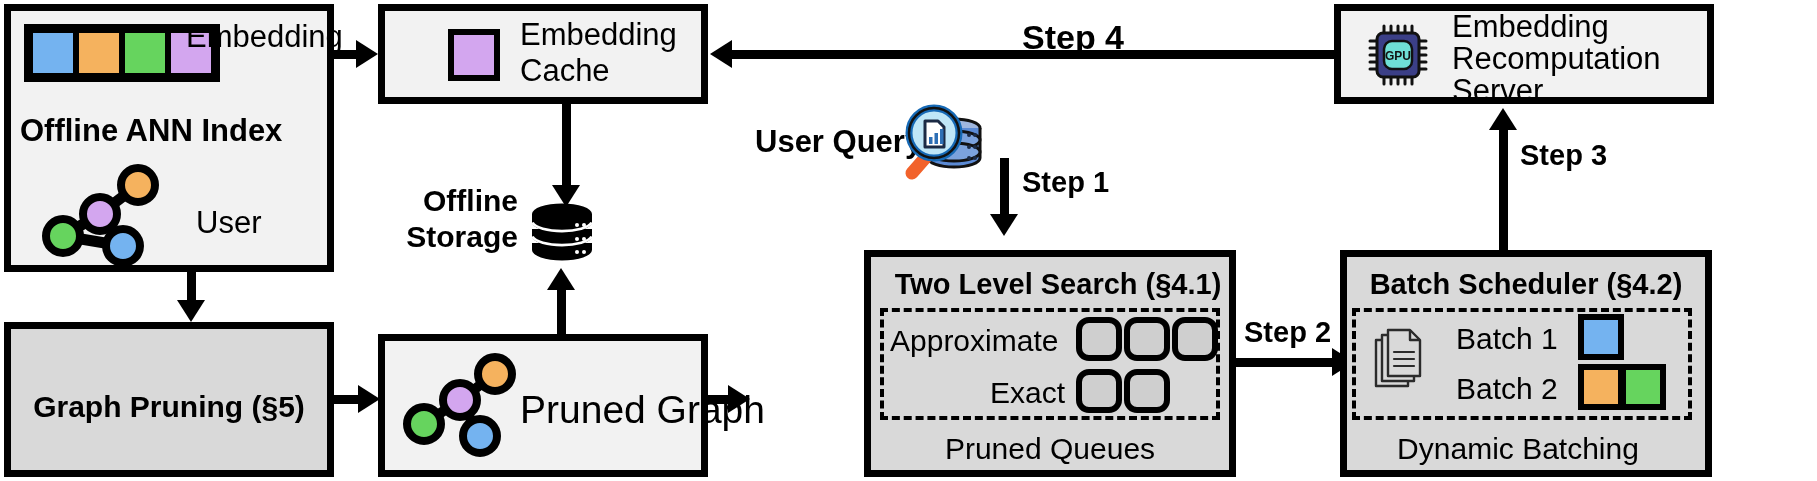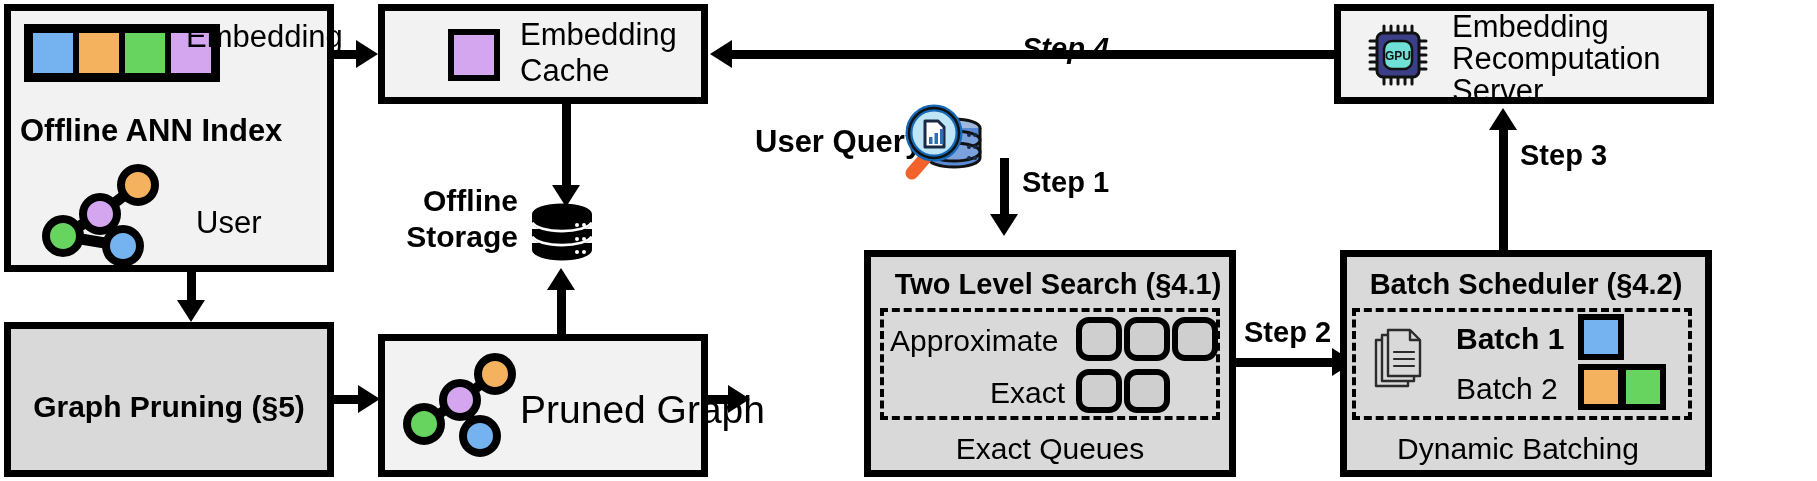--- a/index.html
+++ b/index.html
@@ -215,21 +215,21 @@
 
   <div class="lbl" style="left:890px; top:324px; font-size:30px;">Approximate</div>
   <div class="slot" style="left:1076px; top:317px; width:46px; height:44px;"></div>
   <div class="slot" style="left:1124px; top:317px; width:46px; height:44px;"></div>
   <div class="slot" style="left:1172px; top:317px; width:46px; height:44px;"></div>
 
   <div class="lbl" style="left:990px; top:376px; font-size:30px;">Exact</div>
   <div class="slot" style="left:1076px; top:369px; width:46px; height:44px;"></div>
   <div class="slot" style="left:1124px; top:369px; width:46px; height:44px;"></div>
 
-  <div class="lbl" style="left:864px; top:432px; width:372px; text-align:center; font-size:30px;">Exact Queues</div>
+  <div class="lbl" style="left:864px; top:432px; width:372px; text-align:center; font-size:30px;">Pruned Queues</div>
 
   <div class="hline" style="left:1236px; top:358px; width:110px; height:9px;"></div>
   <div class="arrowhead ah-right" style="left:1332px; top:348px;"></div>
   <div class="lbl bold" style="left:1244px; top:316px; font-size:29px;">Step 2</div>
 
   <div class="box gray" style="left:1340px; top:250px; width:372px; height:227px;">
   </div>
   <div class="lbl bold" style="left:1340px; top:268px; width:372px; text-align:center; font-size:29px;">Batch Scheduler (§4.2)</div>
 
   <div class="dashed" style="left:1352px; top:308px; width:340px; height:112px;"></div>
@@ -243,21 +243,21 @@
       </g>
       <path d="M38 4 v10 h10" fill="none" stroke="#2b2b2b" stroke-width="2.4" stroke-linejoin="round"></path>
       <g stroke="#2b2b2b" stroke-width="2.2" stroke-linecap="round">
         <line x1="22" y1="26" x2="42" y2="26"></line>
         <line x1="22" y1="33" x2="42" y2="33"></line>
         <line x1="22" y1="40" x2="42" y2="40"></line>
       </g>
     </svg>
   </div>
 
-  <div class="lbl" style="left:1456px; top:322px; font-size:30px;font-weight:bold;">Batch 1</div>
+  <div class="lbl" style="left:1456px; top:322px; font-size:30px;">Batch 1</div>
   <div class="sq" style="left:1578px; top:314px; width:46px; height:46px; background:#74b3f0;"></div>
 
   <div class="lbl" style="left:1456px; top:372px; font-size:30px;">Batch 2</div>
   <div class="sq" style="left:1578px; top:364px; width:46px; height:46px; background:#f5b25e;"></div>
   <div class="sq" style="left:1620px; top:364px; width:46px; height:46px; background:#66d45e;"></div>
 
   <div class="lbl" style="left:1340px; top:432px; width:356px; text-align:center; font-size:30px;">Dynamic Batching</div>
 
   <div class="vline" style="left:1499px; top:128px; width:9px; height:122px;"></div>
   <div class="arrowhead ah-up" style="left:1489px; top:108px;"></div>
@@ -295,15 +295,15 @@
       <text x="30" y="36" font-family="'Liberation Sans', sans-serif" font-size="12" font-weight="bold" text-anchor="middle" fill="#111">GPU</text>
     </svg>
   </div>
 
   <div class="lbl" style="left:1452px; top:10px; font-size:31px;">Embedding</div>
   <div class="lbl" style="left:1452px; top:42px; font-size:31px;">Recomputation</div>
   <div class="lbl" style="left:1452px; top:74px; font-size:31px;">Server</div>
 
   <div class="hline" style="left:728px; top:50px; width:606px; height:9px;"></div>
   <div class="arrowhead ah-left" style="left:710px; top:40px;"></div>
-  <div class="lbl bold" style="left:1022px; top:32px; font-size:29px;font-style:italic;">Step 4</div>
+  <div class="lbl bold" style="left:1022px; top:18px; font-size:34px;">Step 4</div>
 
 </div>
 
 </body></html>

